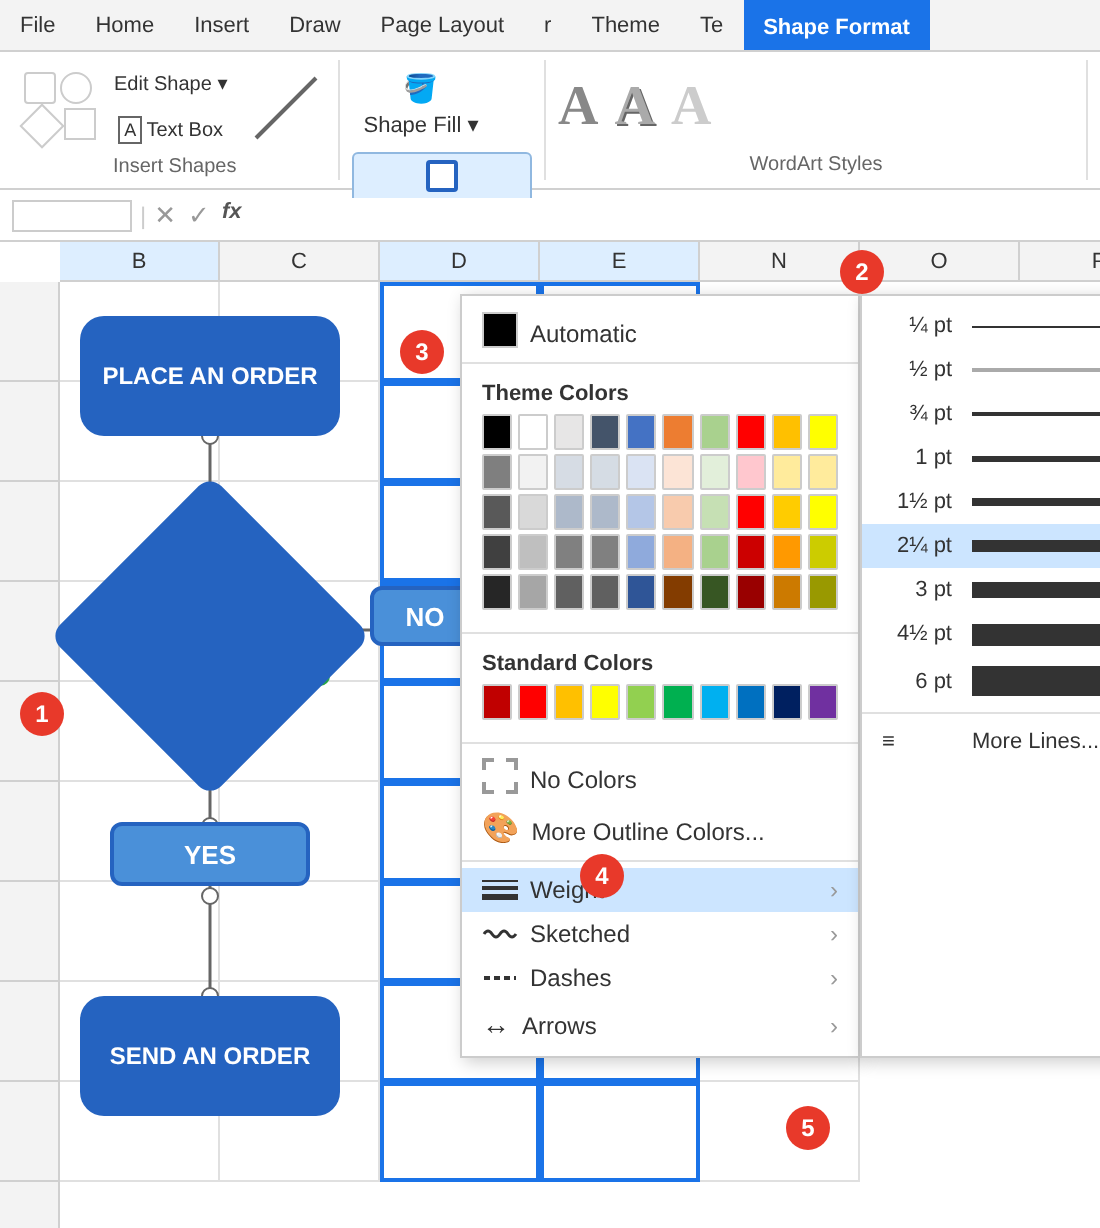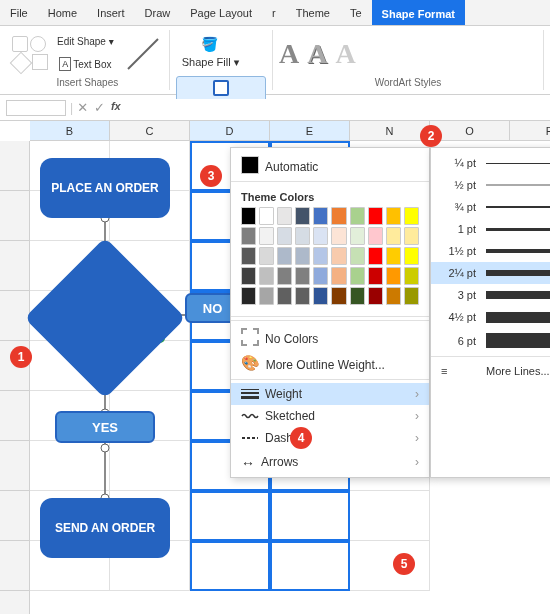--- a/index.html
+++ b/index.html
@@ -358,31 +358,46 @@
           <div class="color-swatch" style="background:#833c00;"></div>
           <div class="color-swatch" style="background:#375623;"></div>
           <div class="color-swatch" style="background:#990000;"></div>
           <div class="color-swatch" style="background:#cc7a00;"></div>
           <div class="color-swatch" style="background:#999900;"></div>
         </div>
       </div>
 
       <div class="menu-separator"></div>
 
+      <div class="color-section">
+        <div class="color-section-title">Standard Colors</div>
+        <div class="color-row">
+          <div class="color-swatch" style="background:#c00000;"></div>
+          <div class="color-swatch" style="background:#ff0000;"></div>
+          <div class="color-swatch" style="background:#ffc000;"></div>
+          <div class="color-swatch" style="background:#ffff00;"></div>
+          <div class="color-swatch" style="background:#92d050;"></div>
+          <div class="color-swatch" style="background:#00b050;"></div>
+          <div class="color-swatch" style="background:#00b0f0;"></div>
+          <div class="color-swatch" style="background:#0070c0;"></div>
+          <div class="color-swatch" style="background:#002060;"></div>
+          <div class="color-swatch" style="background:#7030a0;"></div>
+        </div>
+      </div>
 
       <div class="menu-separator"></div>
 
       <div class="menu-item">
         <span style="width:18px;height:18px;border:2px dashed #999;display:inline-block;"></span>
         <span>No Colors</span>
       </div>
 
       <div class="menu-item">
         <span style="font-size:15px;">🎨</span>
-        <span>More Outline Weight...</span>
+        <span>More Outline Colors...</span>
       </div>
 
       <div class="menu-separator"></div>
 
       <div class="menu-item highlighted">
         <span style="width:18px;height:14px;display:flex;flex-direction:column;gap:2px;justify-content:center;">
           <div style="height:1px;background:#333;"></div>
           <div style="height:2px;background:#333;"></div>
           <div style="height:3px;background:#333;"></div>
         </span>

